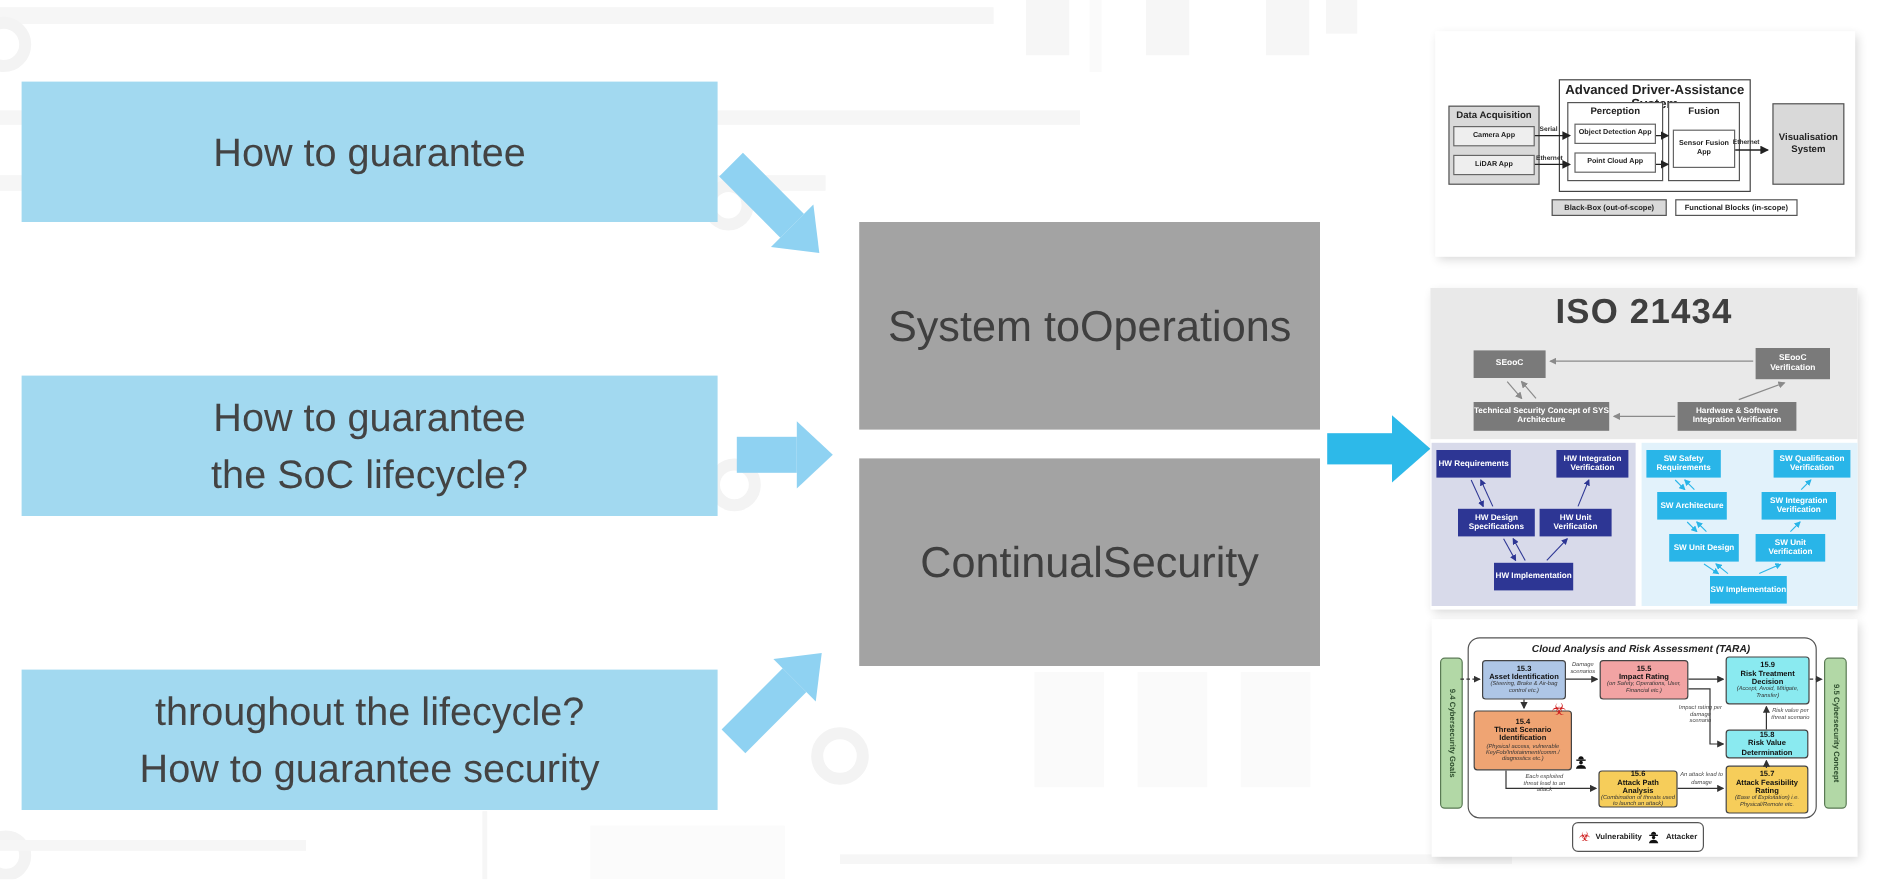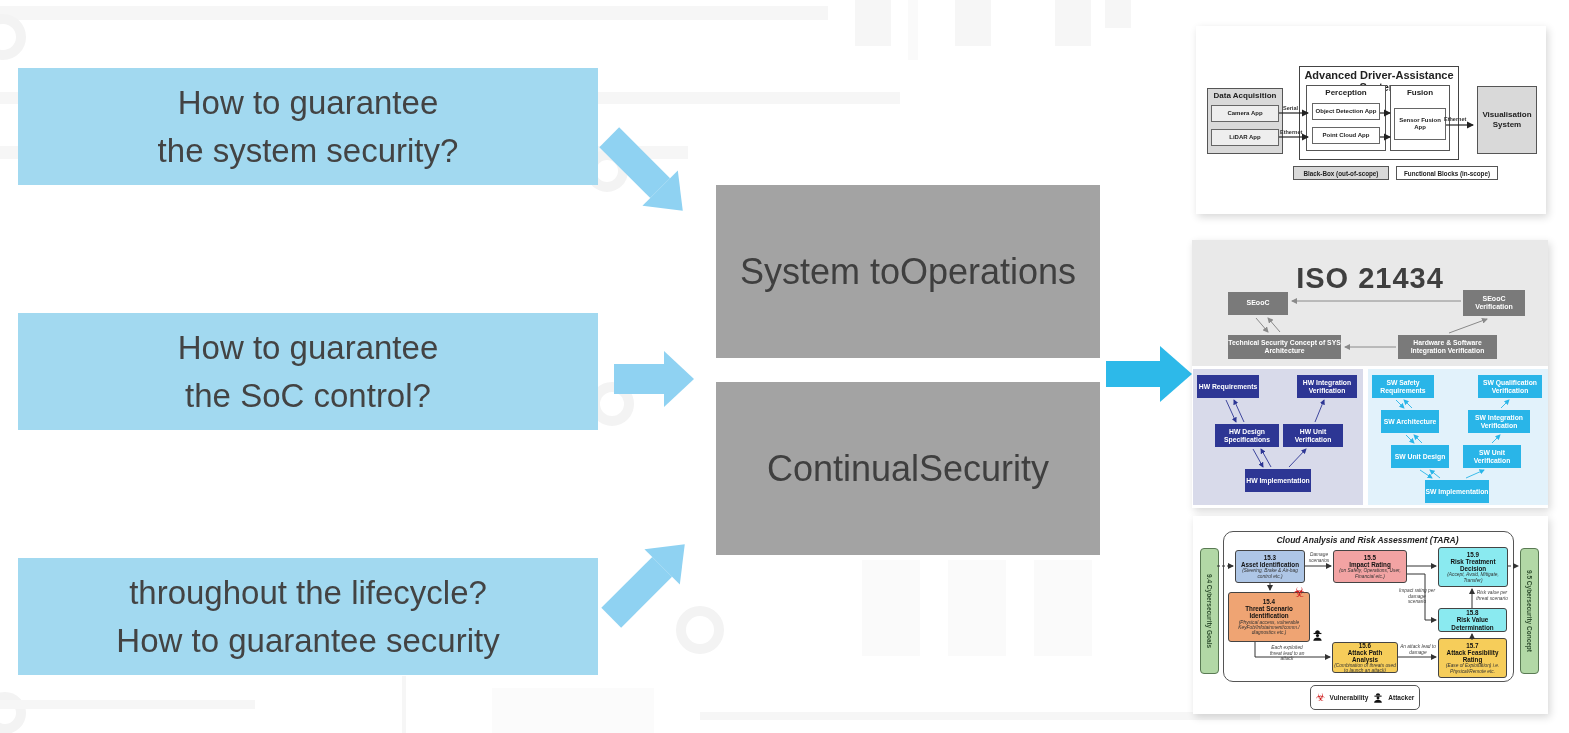--- a/index.html
+++ b/index.html
@@ -78,25 +78,24 @@
     <div class="d" style="left:948px;top:560px;width:58px;height:96px;background:#fafafa;"></div>
     <div class="d" style="left:1034px;top:560px;width:58px;height:96px;background:#fafafa;"></div>
     <div class="d" style="left:0;top:700px;width:255px;height:9px;"></div>
     <div class="d" style="left:402px;top:676px;width:4px;height:57px;"></div>
     <div class="d" style="left:492px;top:688px;width:162px;height:45px;background:#fbfbfb;"></div>
     <div class="d" style="left:700px;top:712px;width:560px;height:8px;"></div>
   </div>
 
   <div class="qbox" style="left:18px;top:68px;width:580px;height:117px;">
     <span>How to guarantee</span>
-    <span>the system security?</span>
   </div>
   <div class="qbox" style="left:18px;top:313px;width:580px;height:117px;">
     <span>How to guarantee</span>
-    <span>the SoC control?</span>
+    <span>the SoC lifecycle?</span>
   </div>
   <div class="qbox" style="left:18px;top:558px;width:580px;height:117px;">
     <span>throughout the lifecycle?</span>
     <span>How to guarantee security</span>
   </div>
 
   <div class="fatarrow" style="left:594px;top:144px;width:104px;height:60px;transform:rotate(45deg);">
     <div class="fa-body" style="top:16px;width:72px;height:28px;"></div>
     <div class="fa-head" style="left:72px;top:5px;border-top:25px solid transparent;border-bottom:25px solid transparent;border-left:32px solid #8fd2f2;"></div>
   </div>
@@ -174,21 +173,21 @@
         <line x1="83" y1="111" x2="112" y2="111" marker-end="url(#mA)"></line>
         <line x1="184" y1="87" x2="194" y2="87" marker-end="url(#mA)"></line>
         <line x1="184" y1="111" x2="194" y2="111" marker-end="url(#mA)"></line>
         <line x1="250" y1="99" x2="277" y2="99" marker-end="url(#mA)"></line>
       </g>
     </svg>
   </div>
 
   <div class="panel" style="left:1192px;top:240px;width:356px;height:268px;">
     <div class="iso-gray" style="left:0;top:0;width:356px;height:126px;"></div>
-    <div class="iso-title" style="top:22px;">ISO 21434</div>
+    <div class="iso-title" style="top:4px;">ISO 21434</div>
     <div class="bx gbox" style="left:36px;top:52px;width:60px;height:23px;">
       <span>SEooC</span>
     </div>
     <div class="bx gbox" style="left:271px;top:50px;width:62px;height:26px;">
       <span>SEooC Verification</span>
     </div>
     <div class="bx gbox" style="left:36px;top:95px;width:113px;height:24px;font-size:6.8px;">
       <span>Technical Security Concept of SYS Architecture</span>
     </div>
     <div class="bx gbox" style="left:206px;top:95px;width:99px;height:24px;font-size:6.8px;">

